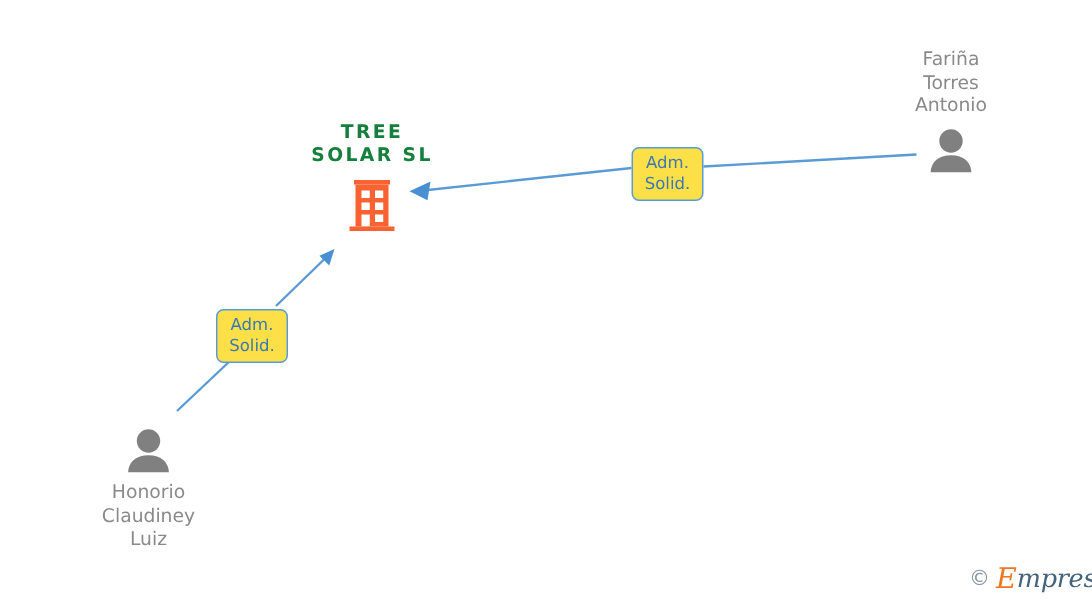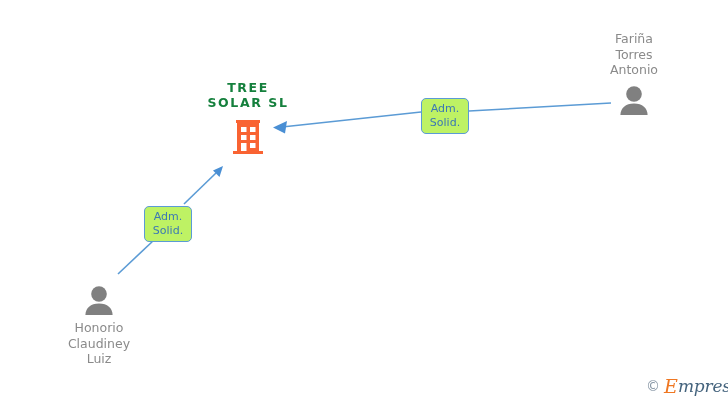--- a/index.html
+++ b/index.html
@@ -80,21 +80,21 @@
   }
   #person-bottom-left .person-name {
     margin-top: 5px;
   }
 
   
   .edge-label {
     position: absolute;
     border: 1px solid #5b9bd5;
     border-radius: 5px;
-    background: #bef264;
+    background: #fde047;
     color: #3c78b4;
     font-size: 11px;
     line-height: 14px;
     text-align: center;
     padding: 3px 6px;
     white-space: pre-line;
     font-family: "DejaVu Sans", sans-serif;
     box-sizing: border-box;
   }
   #edge-label-right {

